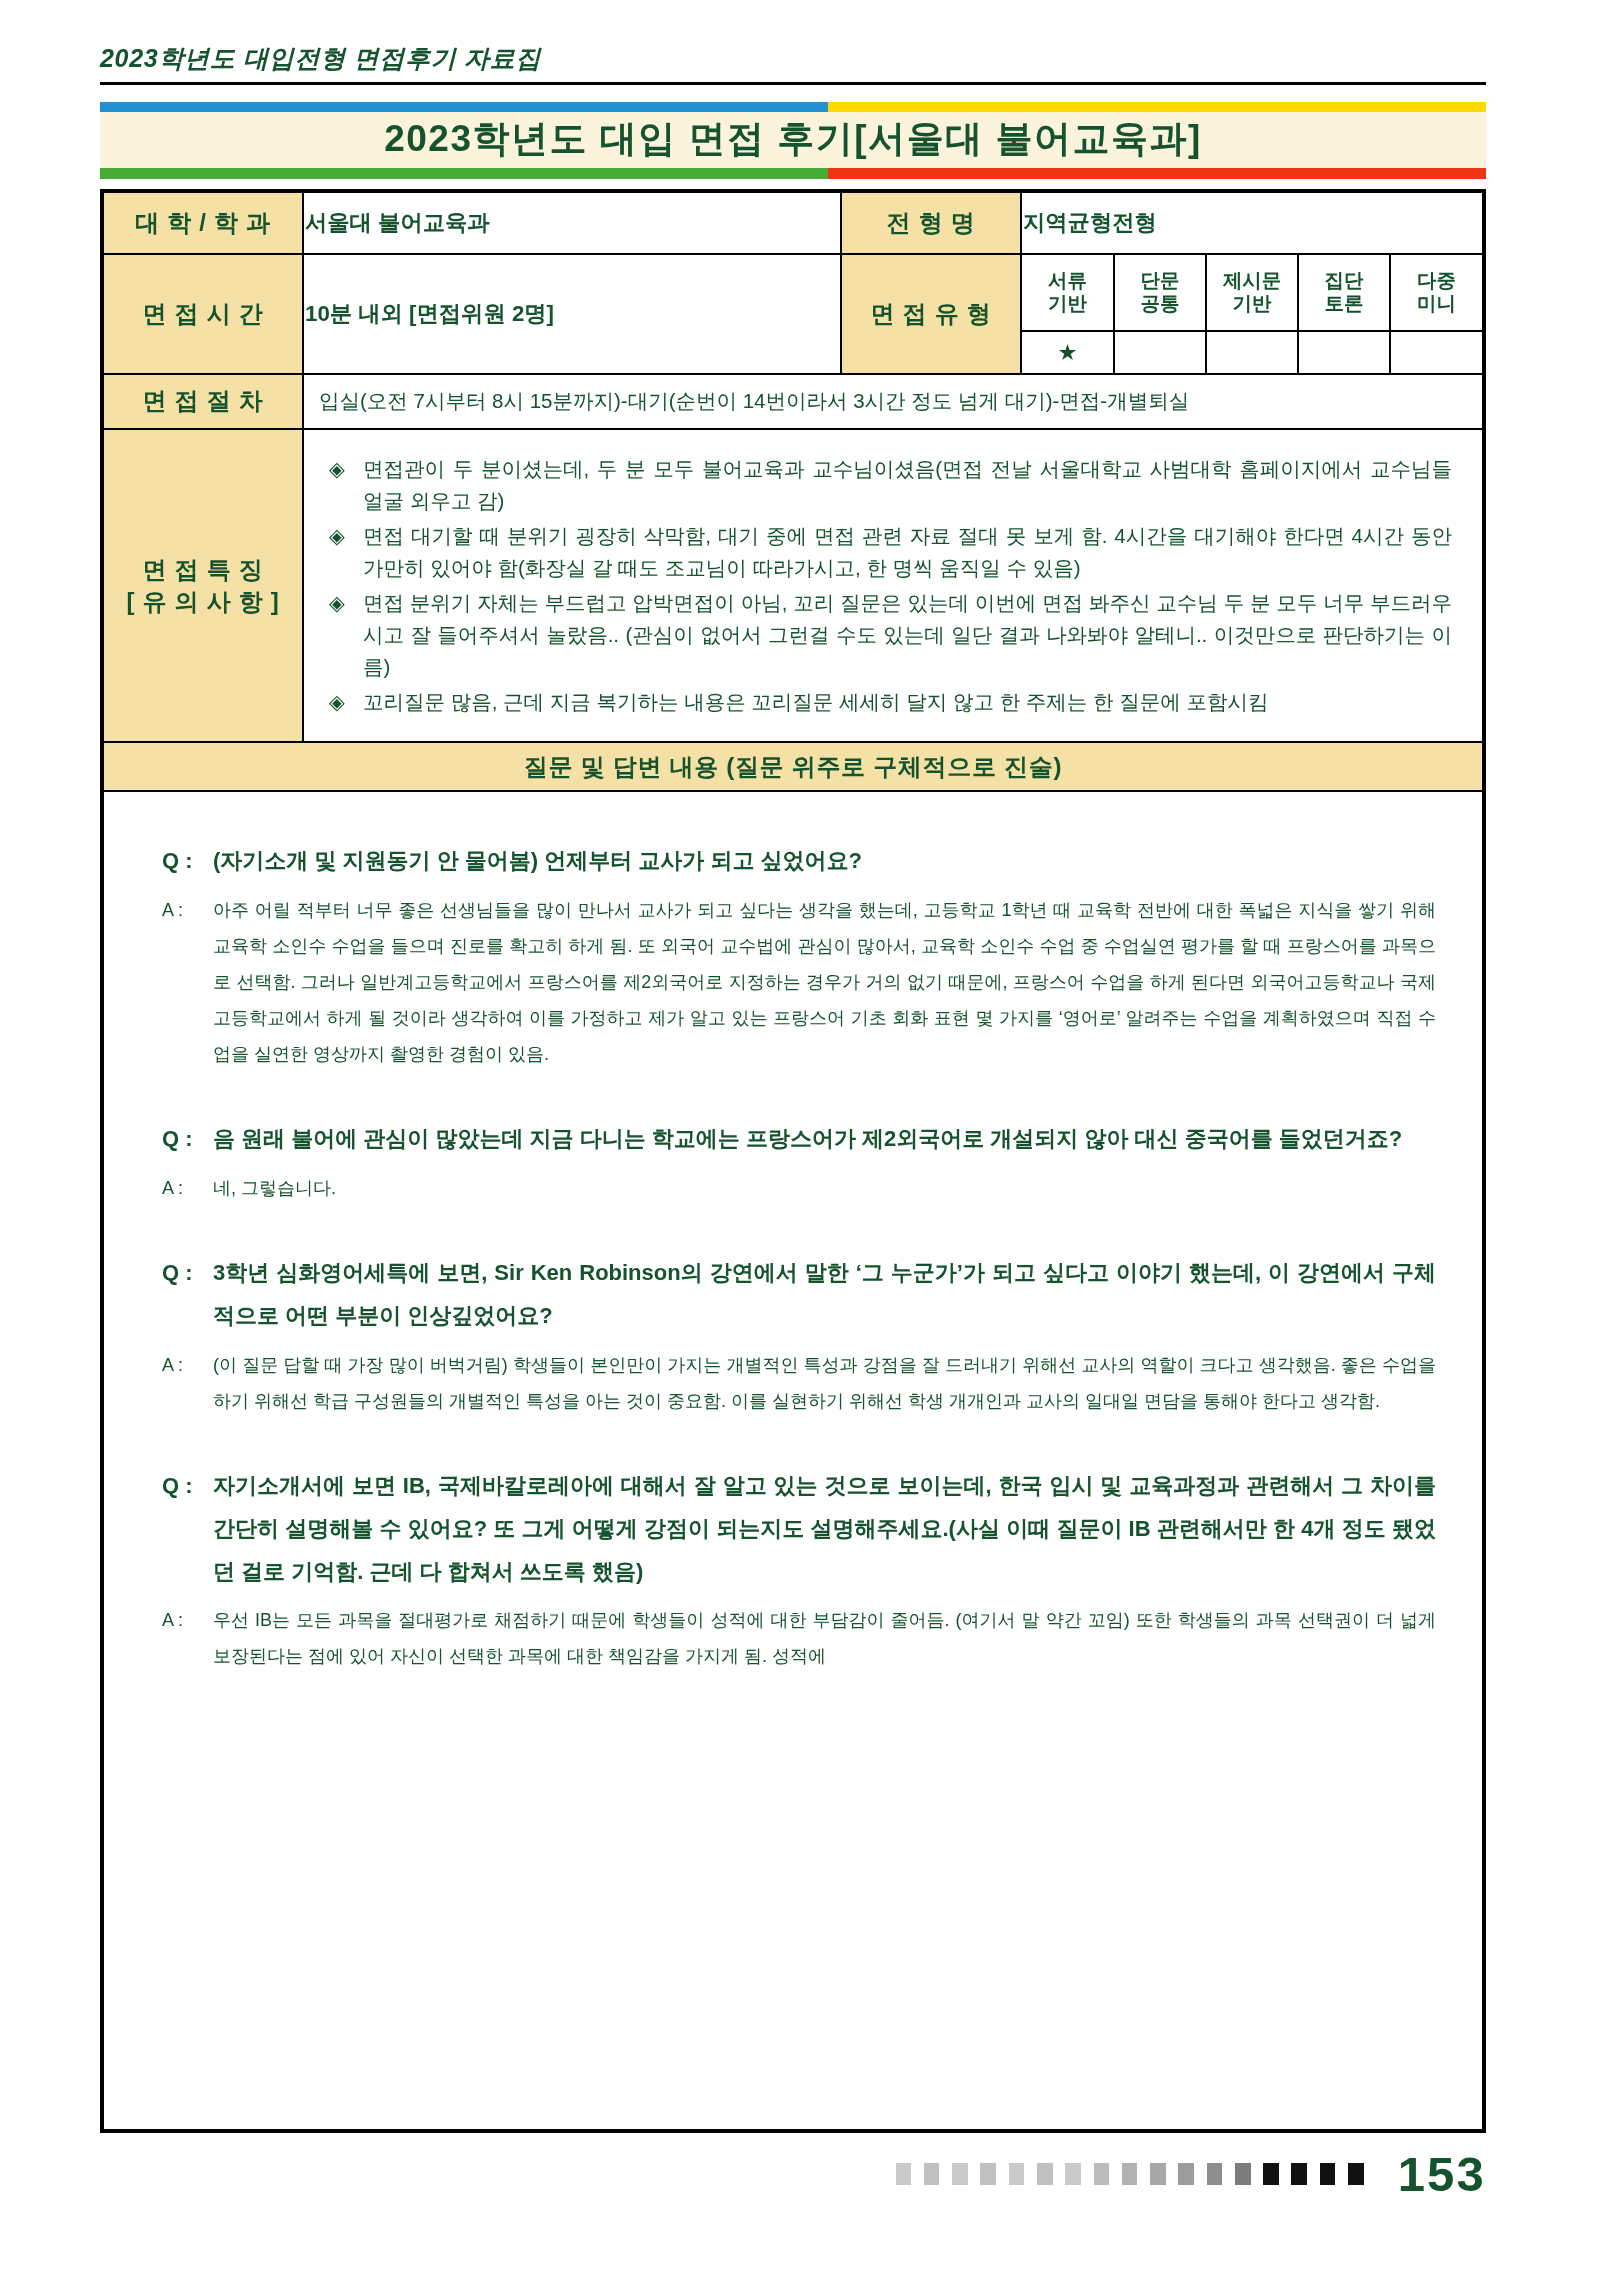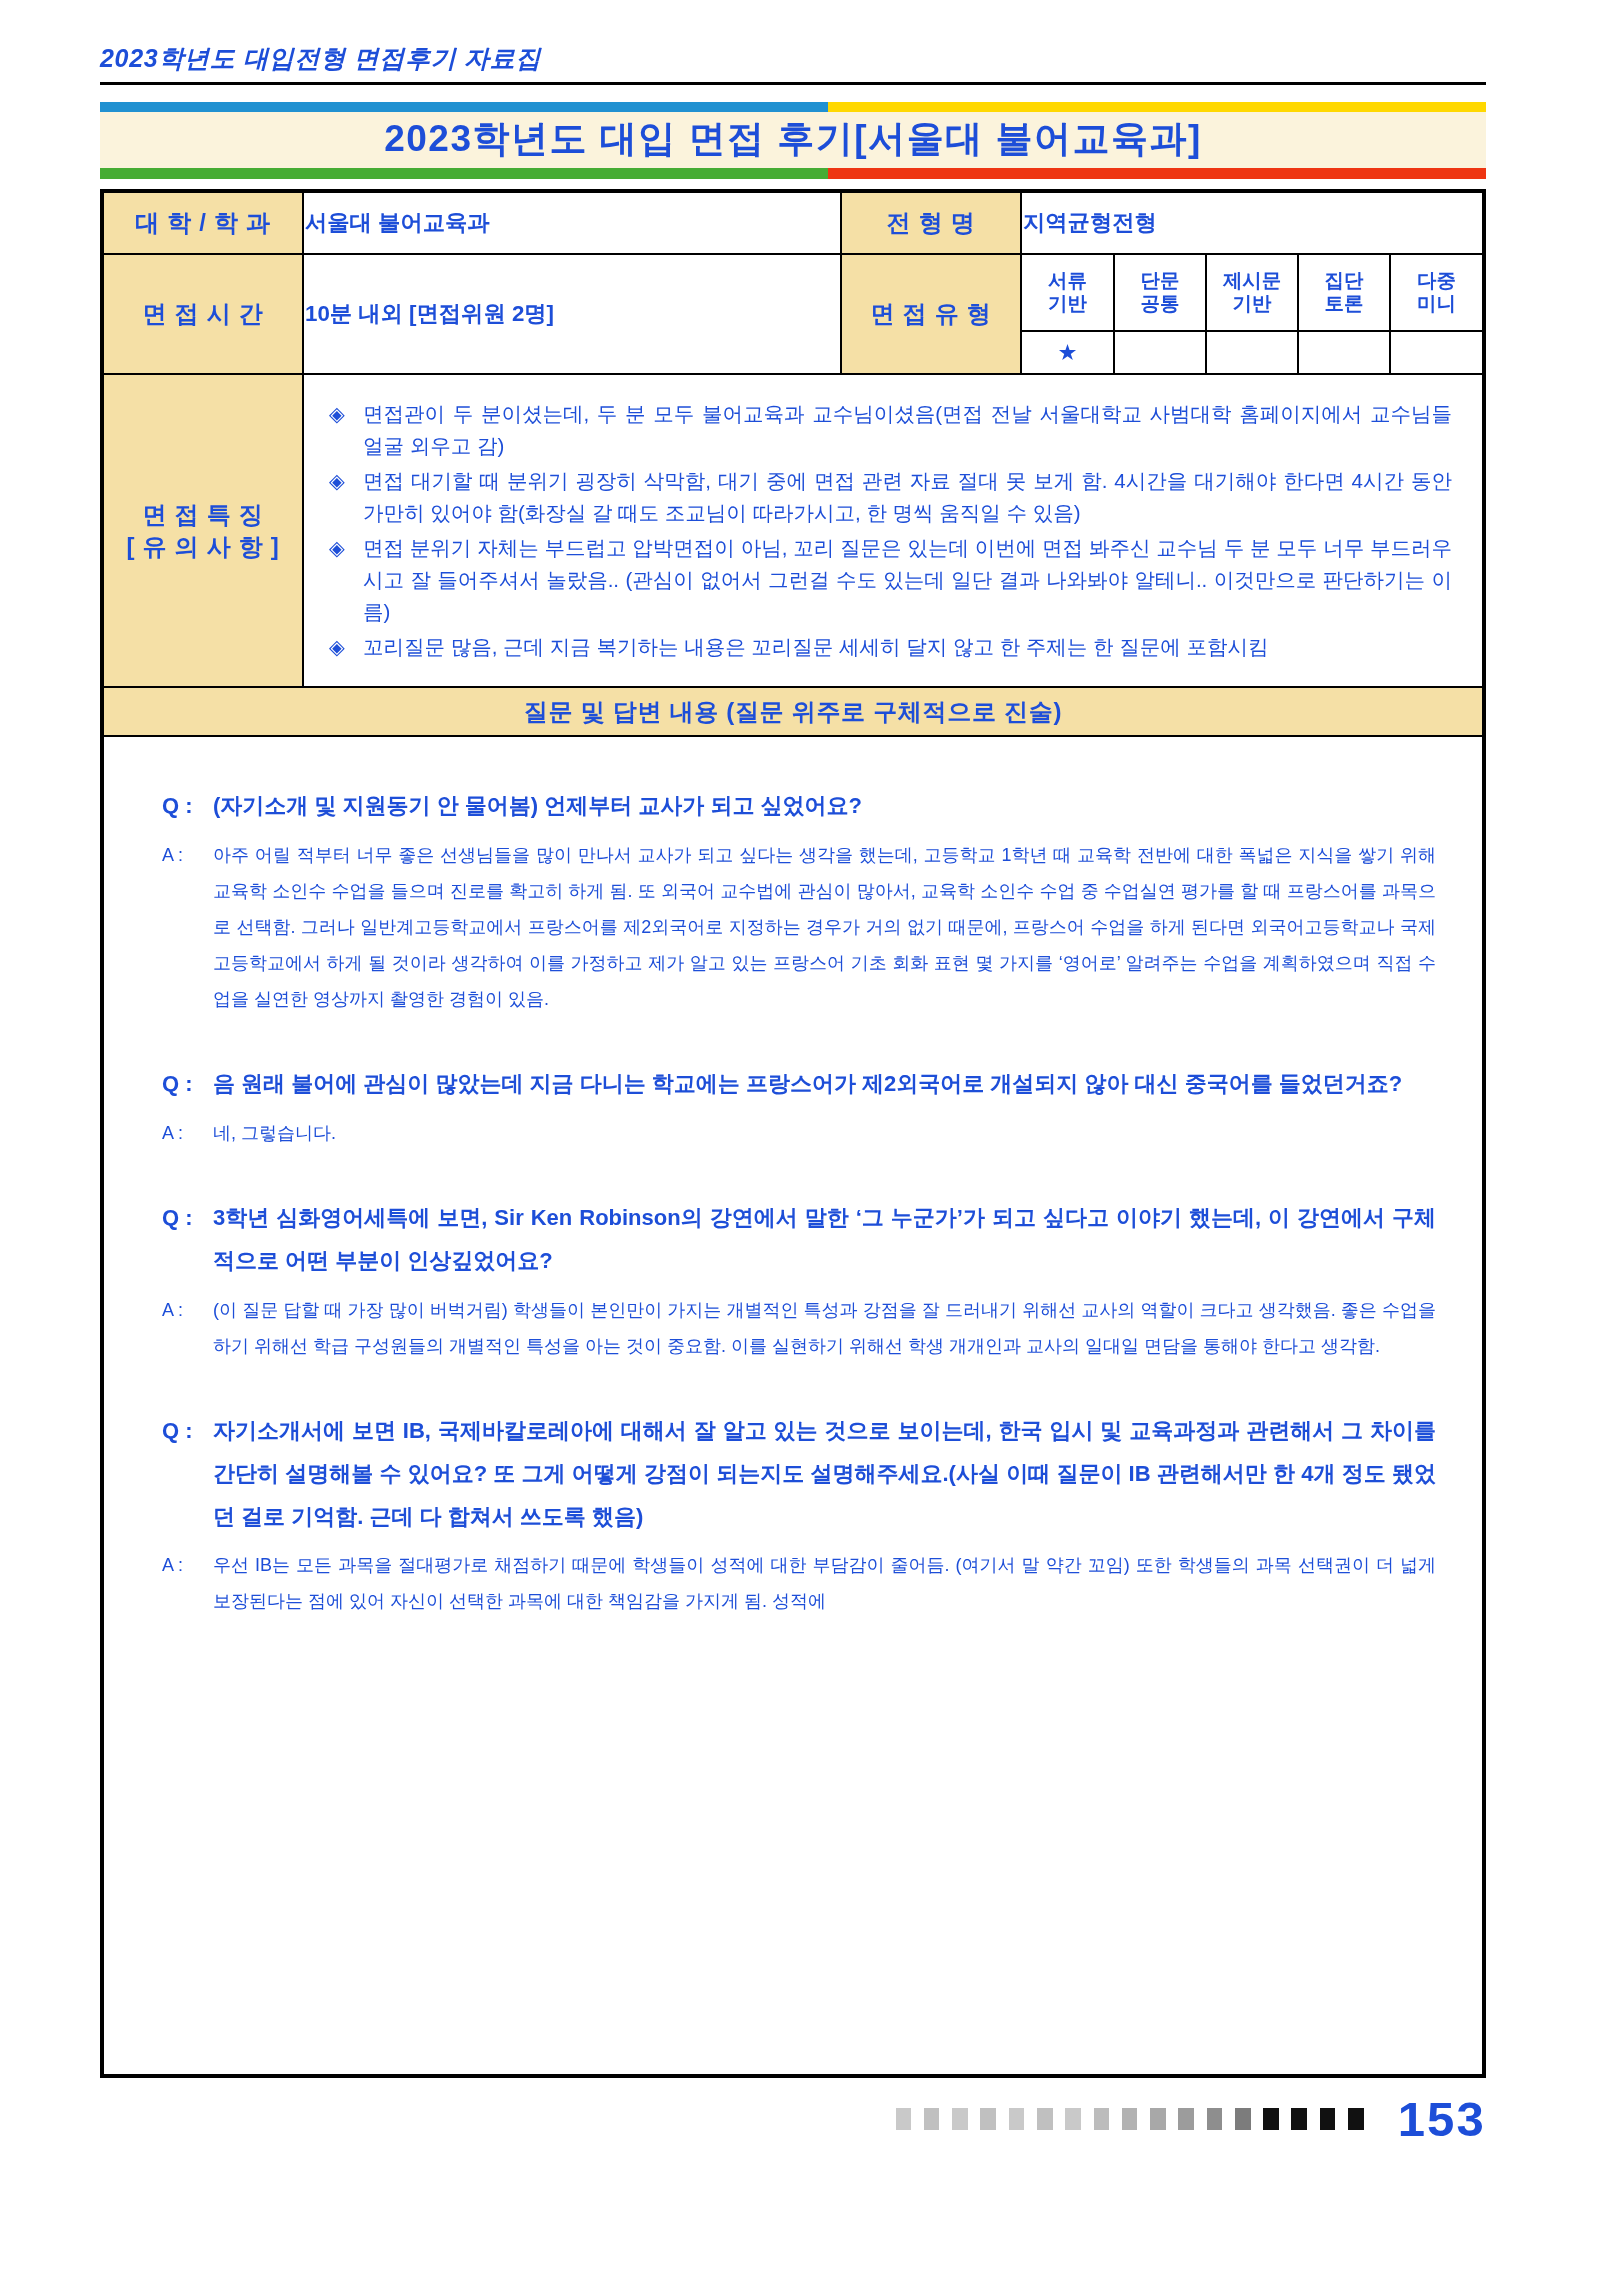--- a/index.html
+++ b/index.html
@@ -10,21 +10,21 @@
     --stripe-green: #46AC34;
     --stripe-red: #EE3512;
     --border: #000000;
   }
   * { box-sizing: border-box; }
   html, body { margin: 0; padding: 0; background: #ffffff; }
   .page {
     width: 1624px; height: 2295px;
     padding: 42px 138px 0 100px;
     font-family: "Liberation Sans", "DejaVu Sans", sans-serif;
-    color: #1d4ed8; background: #fff;
+    color: #14532d; background: #fff;
     overflow: hidden; position: relative;
   }
 
   
   .doc-header { border-bottom: 3px solid var(--border); padding-bottom: 7.4px; }
   .doc-header .t { font-size: 25px; font-weight: bold; font-style: italic; letter-spacing: 0.7px; }
 
   
   .banner { margin-top: 16.4px; }
   .stripe { display: flex; height: 10.4px; }
@@ -141,20 +141,24 @@
             <td></td>
             <td></td>
             <td></td>
             <td></td>
           </tr>
         </tbody>
             </table>
       </td>
     </tr>
 
+    <tr class="r3">
+      <th class="lab">면 접 절 차</th>
+      <td class="proc" colspan="3">입실(오전 7시부터 8시 15분까지)-대기(순번이 14번이라서 3시간 정도 넘게 대기)-면접-개별퇴실</td>
+    </tr>
 
     <tr class="r4">
       <th class="lab">
         <div>면 접 특 징</div>
         <div>[ 유 의 사 항 ]</div>
       </th>
       <td class="features-cell" colspan="3">
         <div class="feature"><span class="bullet">◈</span><span>면접관이 두 분이셨는데, 두 분 모두 불어교육과 교수님이셨음(면접 전날 서울대학교 사범대학 홈페이지에서 교수님들 얼굴 외우고 감)</span></div>
         <div class="feature"><span class="bullet">◈</span><span>면접 대기할 때 분위기 굉장히 삭막함, 대기 중에 면접 관련 자료 절대 못 보게 함. 4시간을 대기해야 한다면 4시간 동안 가만히 있어야 함(화장실 갈 때도 조교님이 따라가시고, 한 명씩 움직일 수 있음)</span></div>
         <div class="feature"><span class="bullet">◈</span><span>면접 분위기 자체는 부드럽고 압박면접이 아님, 꼬리 질문은 있는데 이번에 면접 봐주신 교수님 두 분 모두 너무 부드러우시고 잘 들어주셔서 놀랐음.. (관심이 없어서 그런걸 수도 있는데 일단 결과 나와봐야 알테니.. 이것만으로 판단하기는 이름)</span></div>

